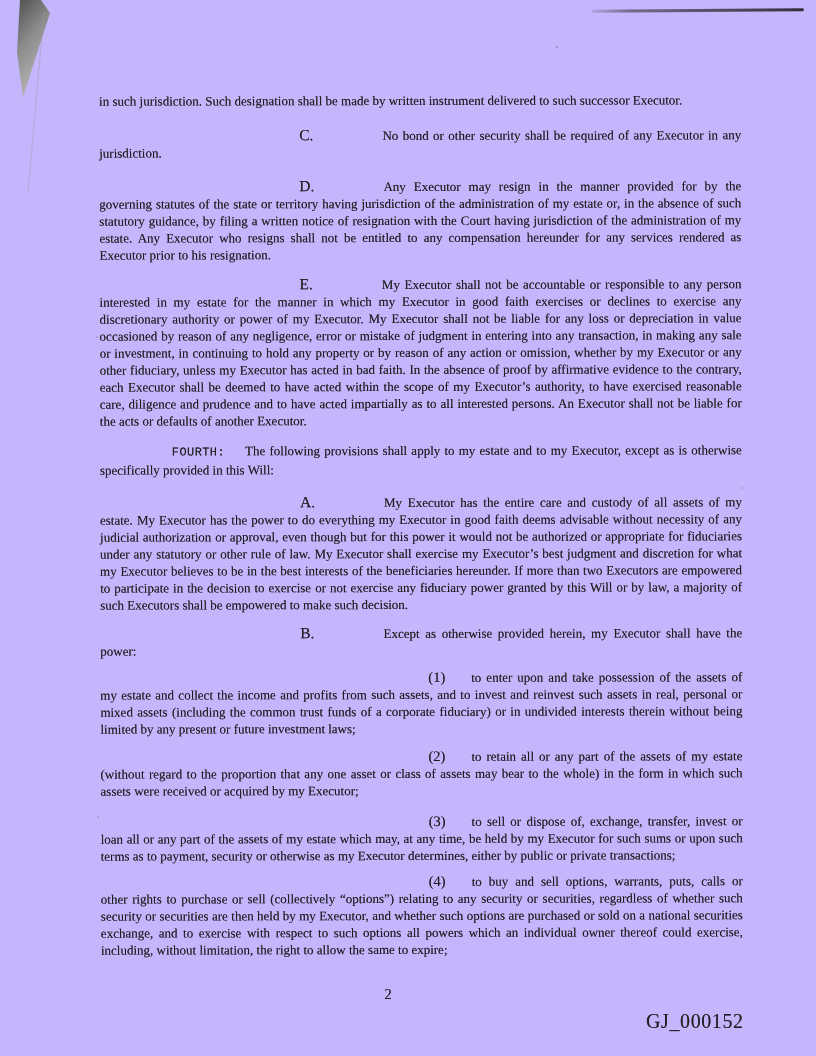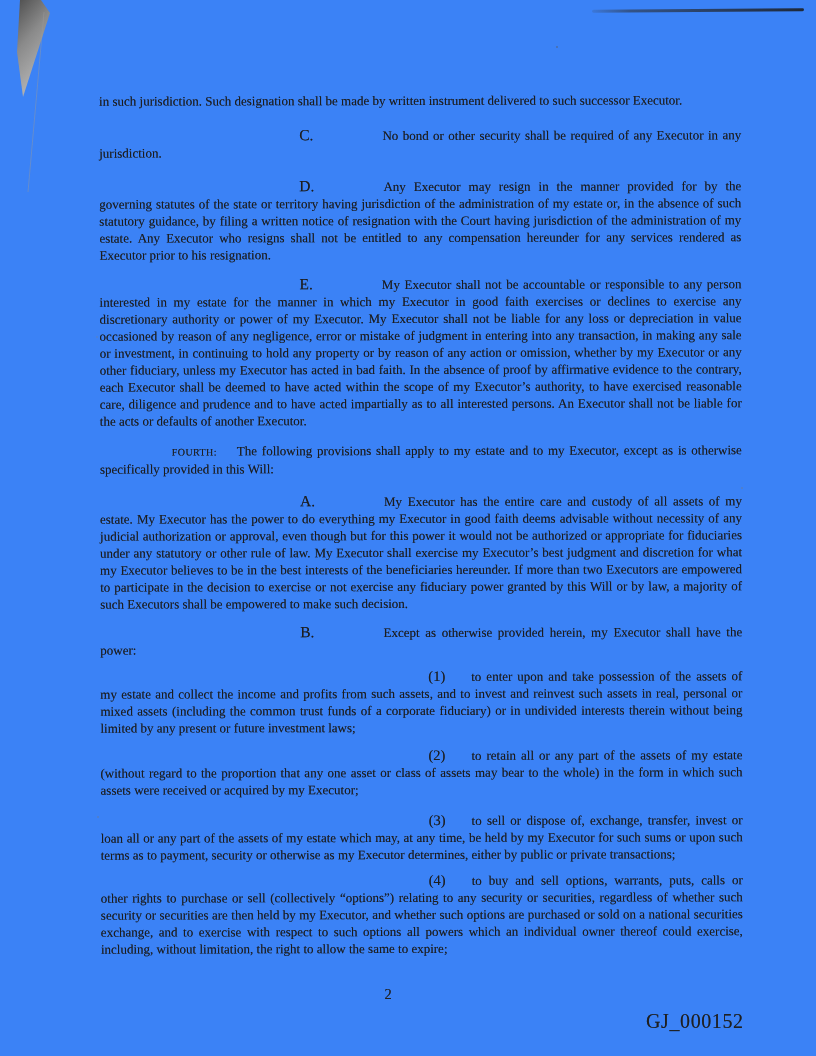--- a/index.html
+++ b/index.html
@@ -1,19 +1,19 @@
 <!DOCTYPE html>
 <html><head>
 <meta charset="utf-8">
 <style>
   html, body { margin:0; padding:0; }
   body { width:816px; height:1056px; background:#e8e8e8; }
   .page {
     position:relative; width:816px; height:1056px; margin:0 auto;
-    background:#3b82f6; overflow:hidden;
+    background:#c4b5fd; overflow:hidden;
     font-family:"Liberation Serif","DejaVu Serif",serif;
     color:#1d1d1d;
   }
   
   .corner-svg { position:absolute; left:0; top:0; filter:blur(0.7px); }
   .top-scan-line {
     position:absolute; left:592px; top:9px; width:212px; height:3px;
     background:linear-gradient(to right, rgba(60,60,60,0.15), rgba(45,45,45,0.55) 18%, rgba(25,25,25,0.85));
     border-radius:2px; transform:rotate(-0.35deg);
   }
@@ -32,21 +32,21 @@
     text-shadow:0 0 0.45px rgba(20,20,20,0.55);
   }
   .content p {
     margin:0; font-size:13px; line-height:17px; text-align:justify;
   }
   p.cont      { margin-bottom:17px; }
   p.sec       { text-indent:200px; }
   p.sec .lbl  { font-size:15.5px; }
   .tab-sec    { display:inline-block; width:69px; }
   p.article   { text-indent:72px; }
-  p.article .lbl { font-size:10px; letter-spacing:0.4px; }
+  p.article .lbl { font-size:12px; letter-spacing:0.4px;font-family:Liberation Mono, monospace; }
   .tab-art    { display:inline-block; width:20px; }
   p.item      { text-indent:328px; }
   p.item .lbl { font-size:14.5px; }
   .tab-item   { display:inline-block; width:26px; }
 
   .mb-c  { margin-bottom:16px !important; }
   .mb-d  { margin-bottom:12px !important; }
   .mb-e  { margin-bottom:13px !important; }
   .mb-f  { margin-bottom:15px !important; }
   .mb-a  { margin-bottom:11px !important; }

